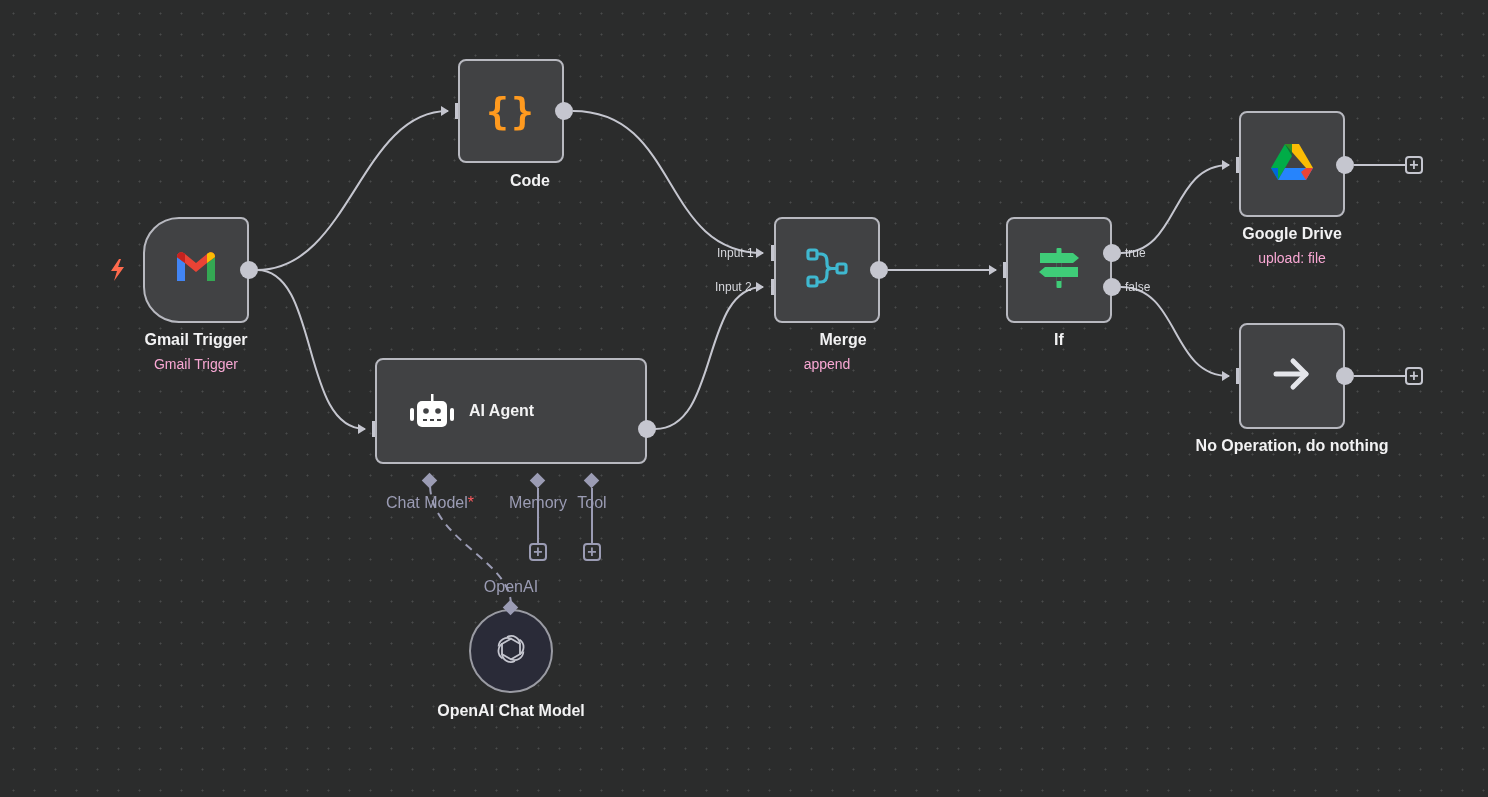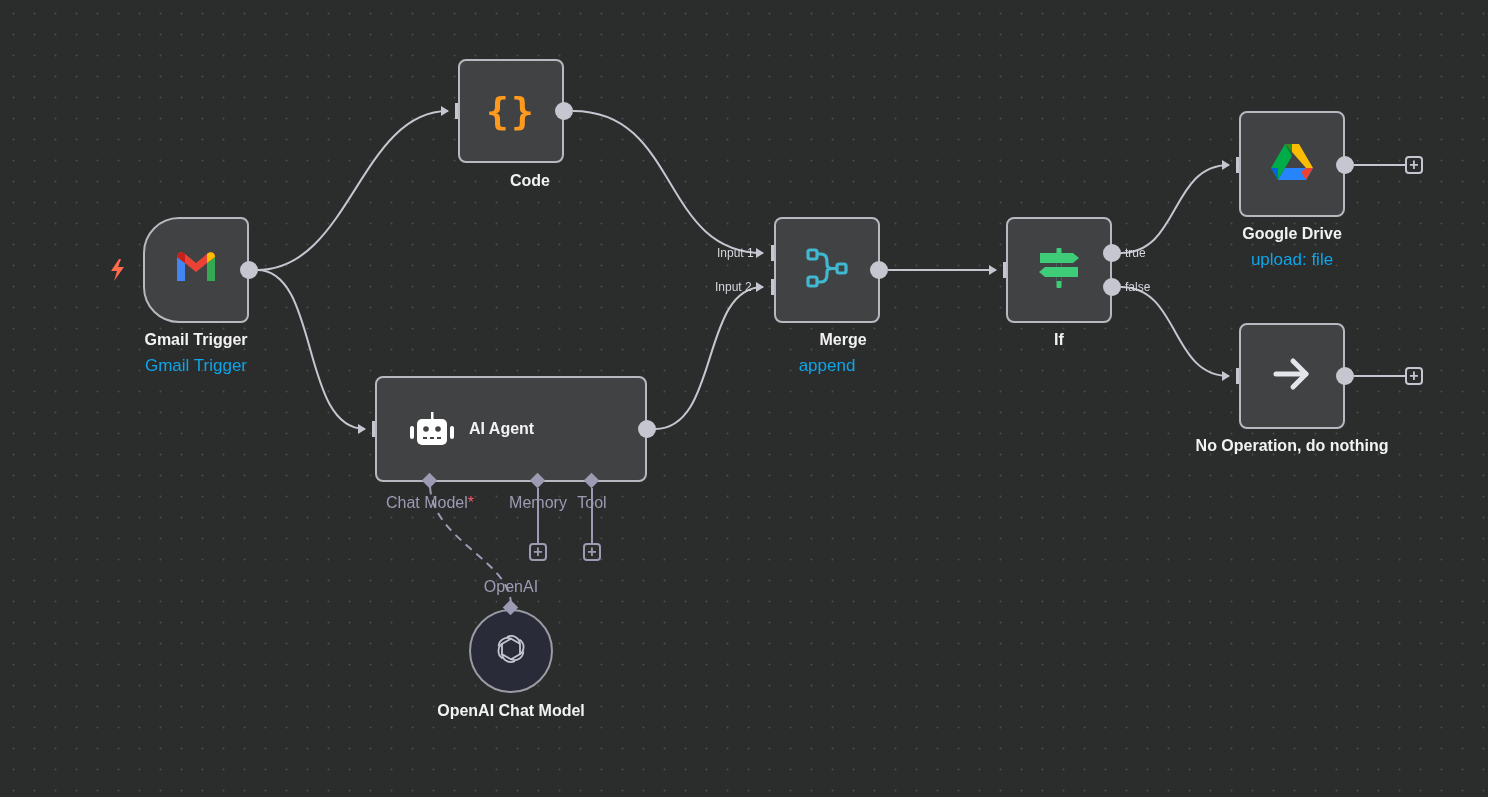--- a/index.html
+++ b/index.html
@@ -17,21 +17,21 @@
   .node {
     position:absolute; box-sizing:border-box;
     background:#414244; border:2px solid #b8b9c0; border-radius:8px;
   }
   .node-icon { position:absolute; left:50%; top:50%; transform:translate(-50%,-50%); }
   .node-title {
     position:absolute; color:#f2f2f3; font-size:16px; font-weight:bold;
     white-space:nowrap; transform:translateX(-50%); text-align:center;
   }
   .node-subtitle {
-    position:absolute; color:#0ea5e9; font-size:17px;
+    position:absolute; color:#f9a8d4; font-size:14px;
     white-space:nowrap; transform:translateX(-50%);
   }
   .handle-label { position:absolute; color:#d6d7dc; font-size:12px; white-space:nowrap; }
   .sub-label { position:absolute; color:#9b9cb4; font-size:16px; white-space:nowrap; transform:translateX(-50%); }
   .req { color:#ff5a5f; }
   .in-handle { position:absolute; width:8px; height:16px; background:#c5c6cf; }
   .out-handle { position:absolute; width:18px; height:18px; border-radius:50%; background:#c5c6cf; }
   .plus-btn {
     position:absolute; width:18px; height:18px; box-sizing:border-box;
     border:2px solid #c5c6cf; border-radius:4px; color:#c5c6cf;
@@ -87,21 +87,21 @@
   <div class="node-subtitle" style="left:196px;top:356px;">Gmail Trigger</div>
 
   <div class="in-handle" style="left:455px;top:103px;"></div>
   <div class="node" style="left:458px;top:59px;width:106px;height:104px;">
     <div class="node-icon" style="color:#ff9a1f;font-family:'DejaVu Sans Mono',monospace;font-size:38px;font-weight:bold;letter-spacing:2px;">{}</div>
   </div>
   <div class="out-handle" style="left:555px;top:102px;"></div>
   <div class="node-title" style="left:530px;top:172px;">Code</div>
 
   <div class="in-handle" style="left:372px;top:421px;"></div>
-  <div class="node" style="left:375px;top:376px;width:272px;height:106px;">
+  <div class="node" style="left:375px;top:358px;width:272px;height:106px;">
     <div style="position:absolute;left:32px;top:34px;">
       <svg width="46" height="36" viewBox="0 0 46 36">
         <rect x="22" y="0" width="2.5" height="8" fill="#fff"></rect>
         <rect x="8" y="7" width="30" height="26" rx="5" fill="#fff"></rect>
         <rect x="1" y="14" width="4" height="13" rx="2" fill="#fff"></rect>
         <rect x="41" y="14" width="4" height="13" rx="2" fill="#fff"></rect>
         <circle cx="17" cy="17" r="2.8" fill="#414244"></circle>
         <circle cx="29" cy="17" r="2.8" fill="#414244"></circle>
         <rect x="14" y="25" width="4" height="2" fill="#414244"></rect>
         <rect x="21" y="25" width="4" height="2" fill="#414244"></rect>

